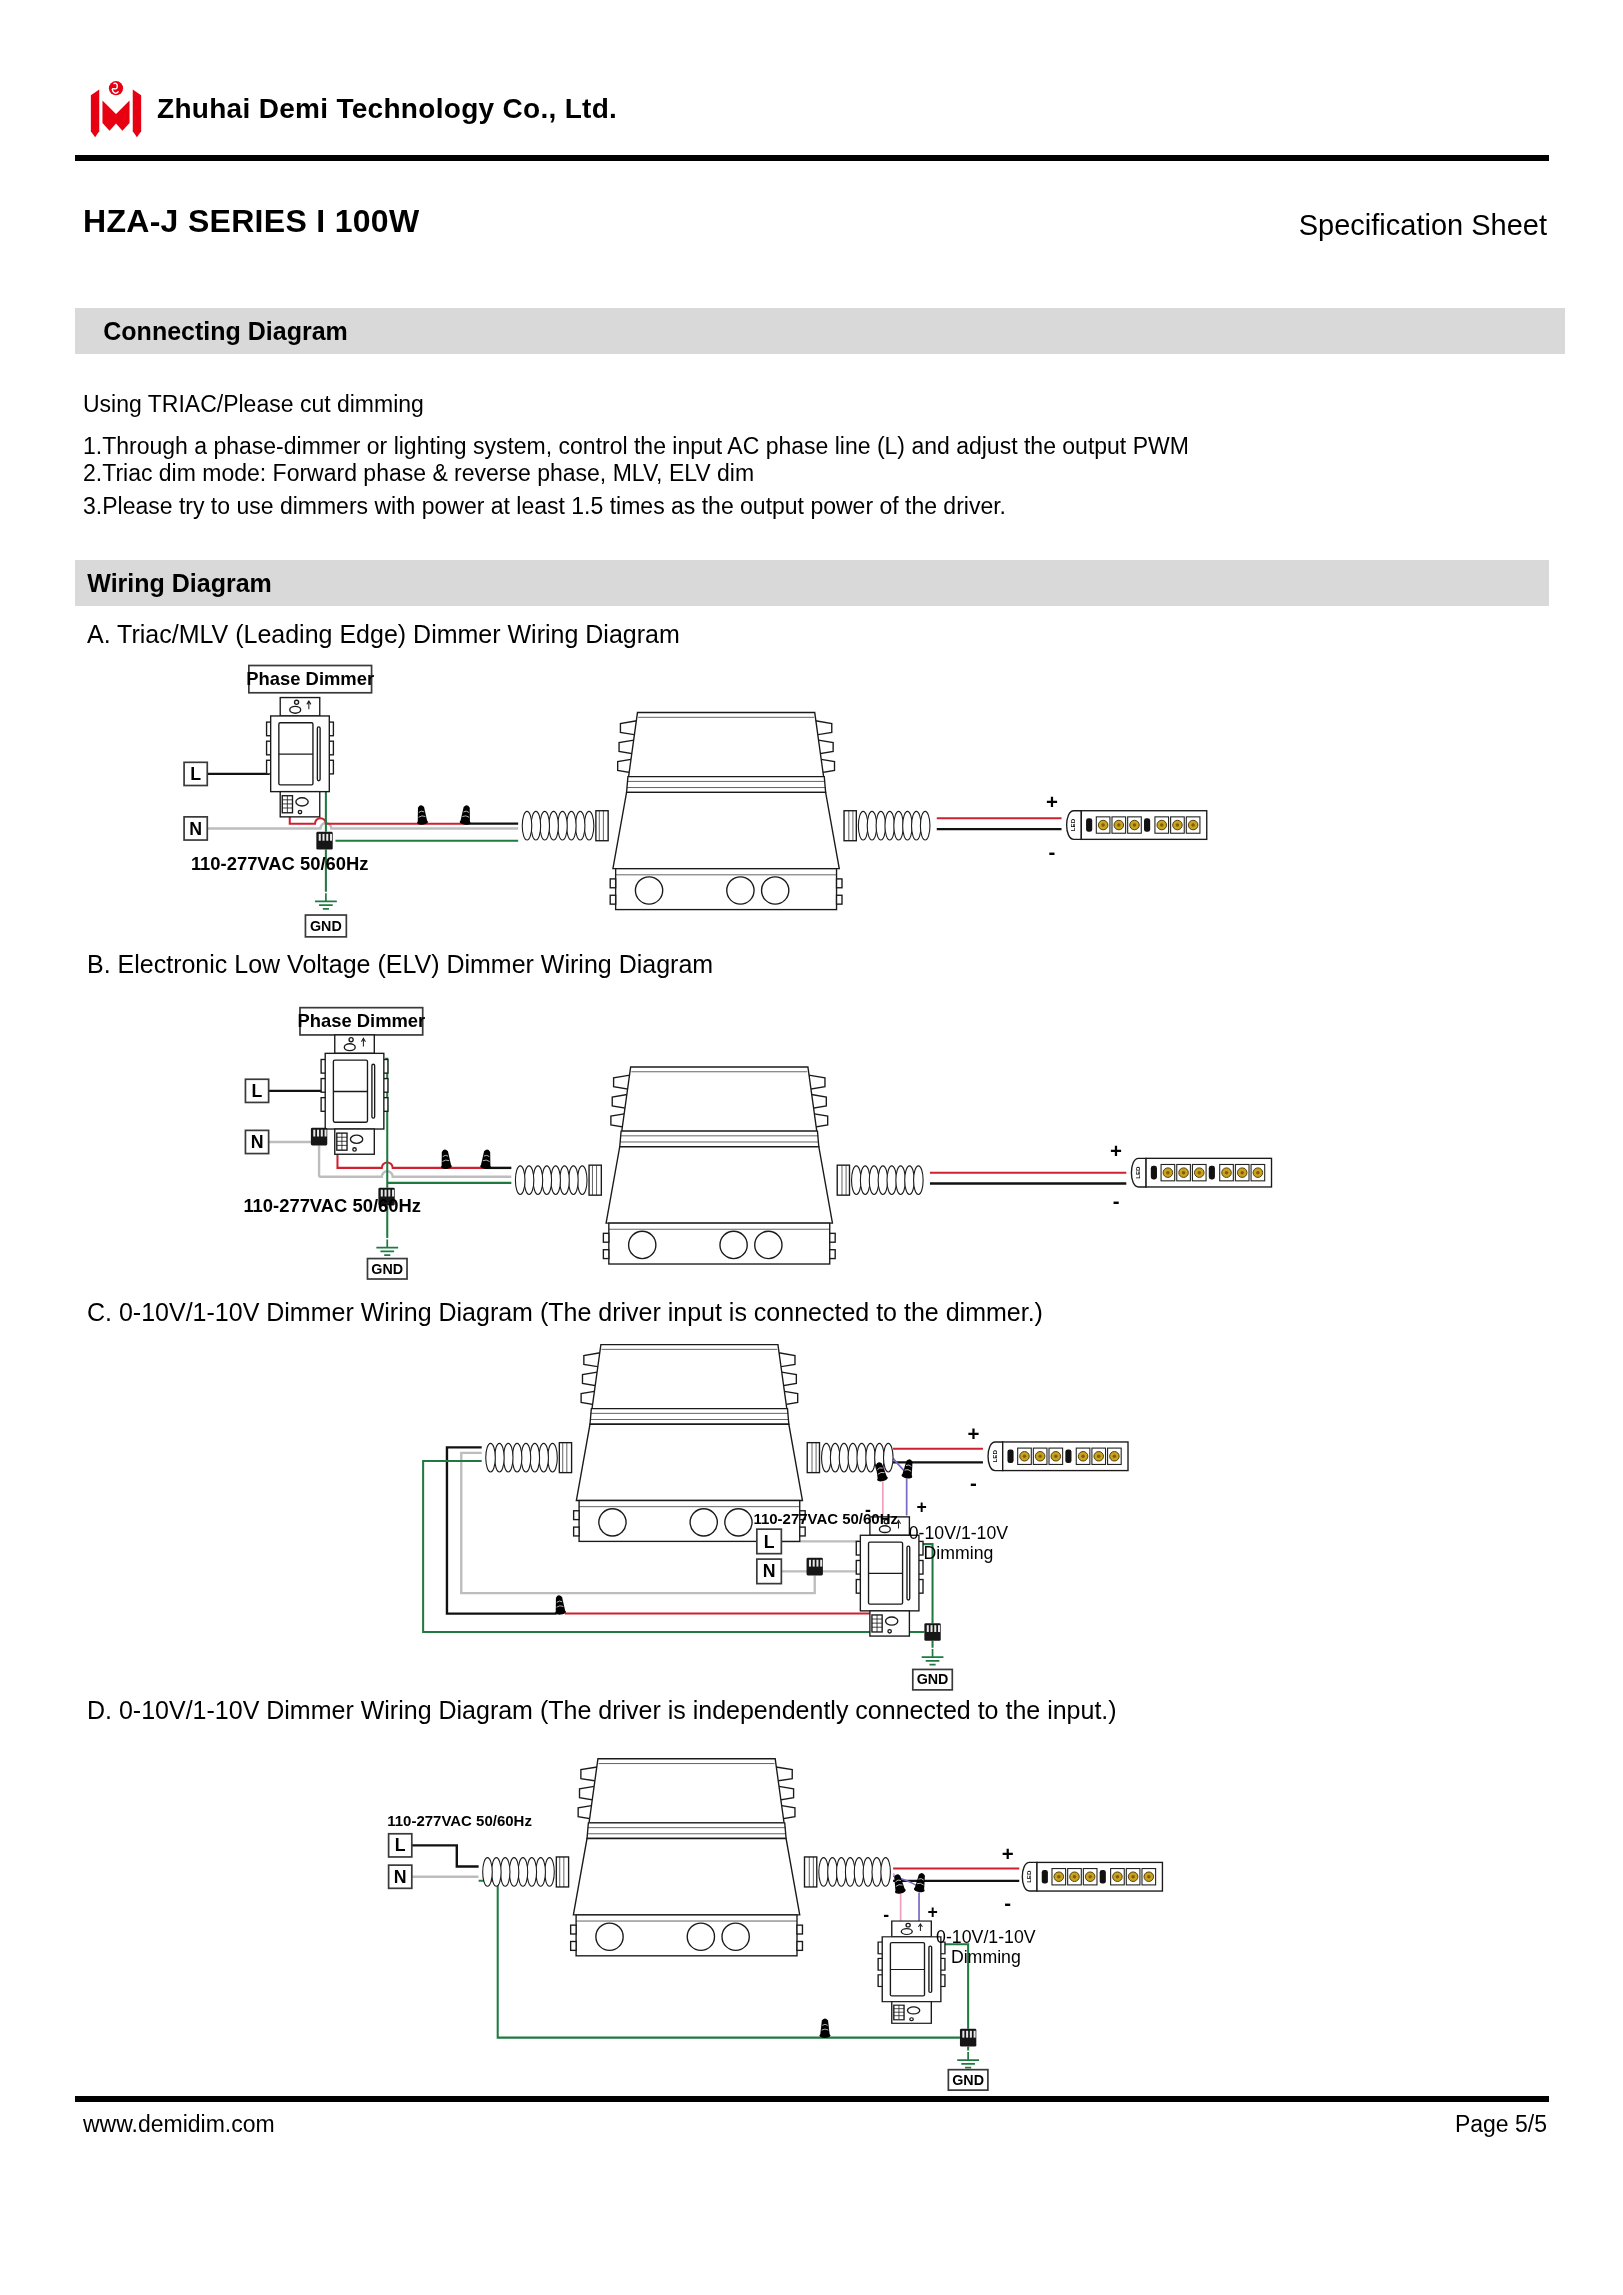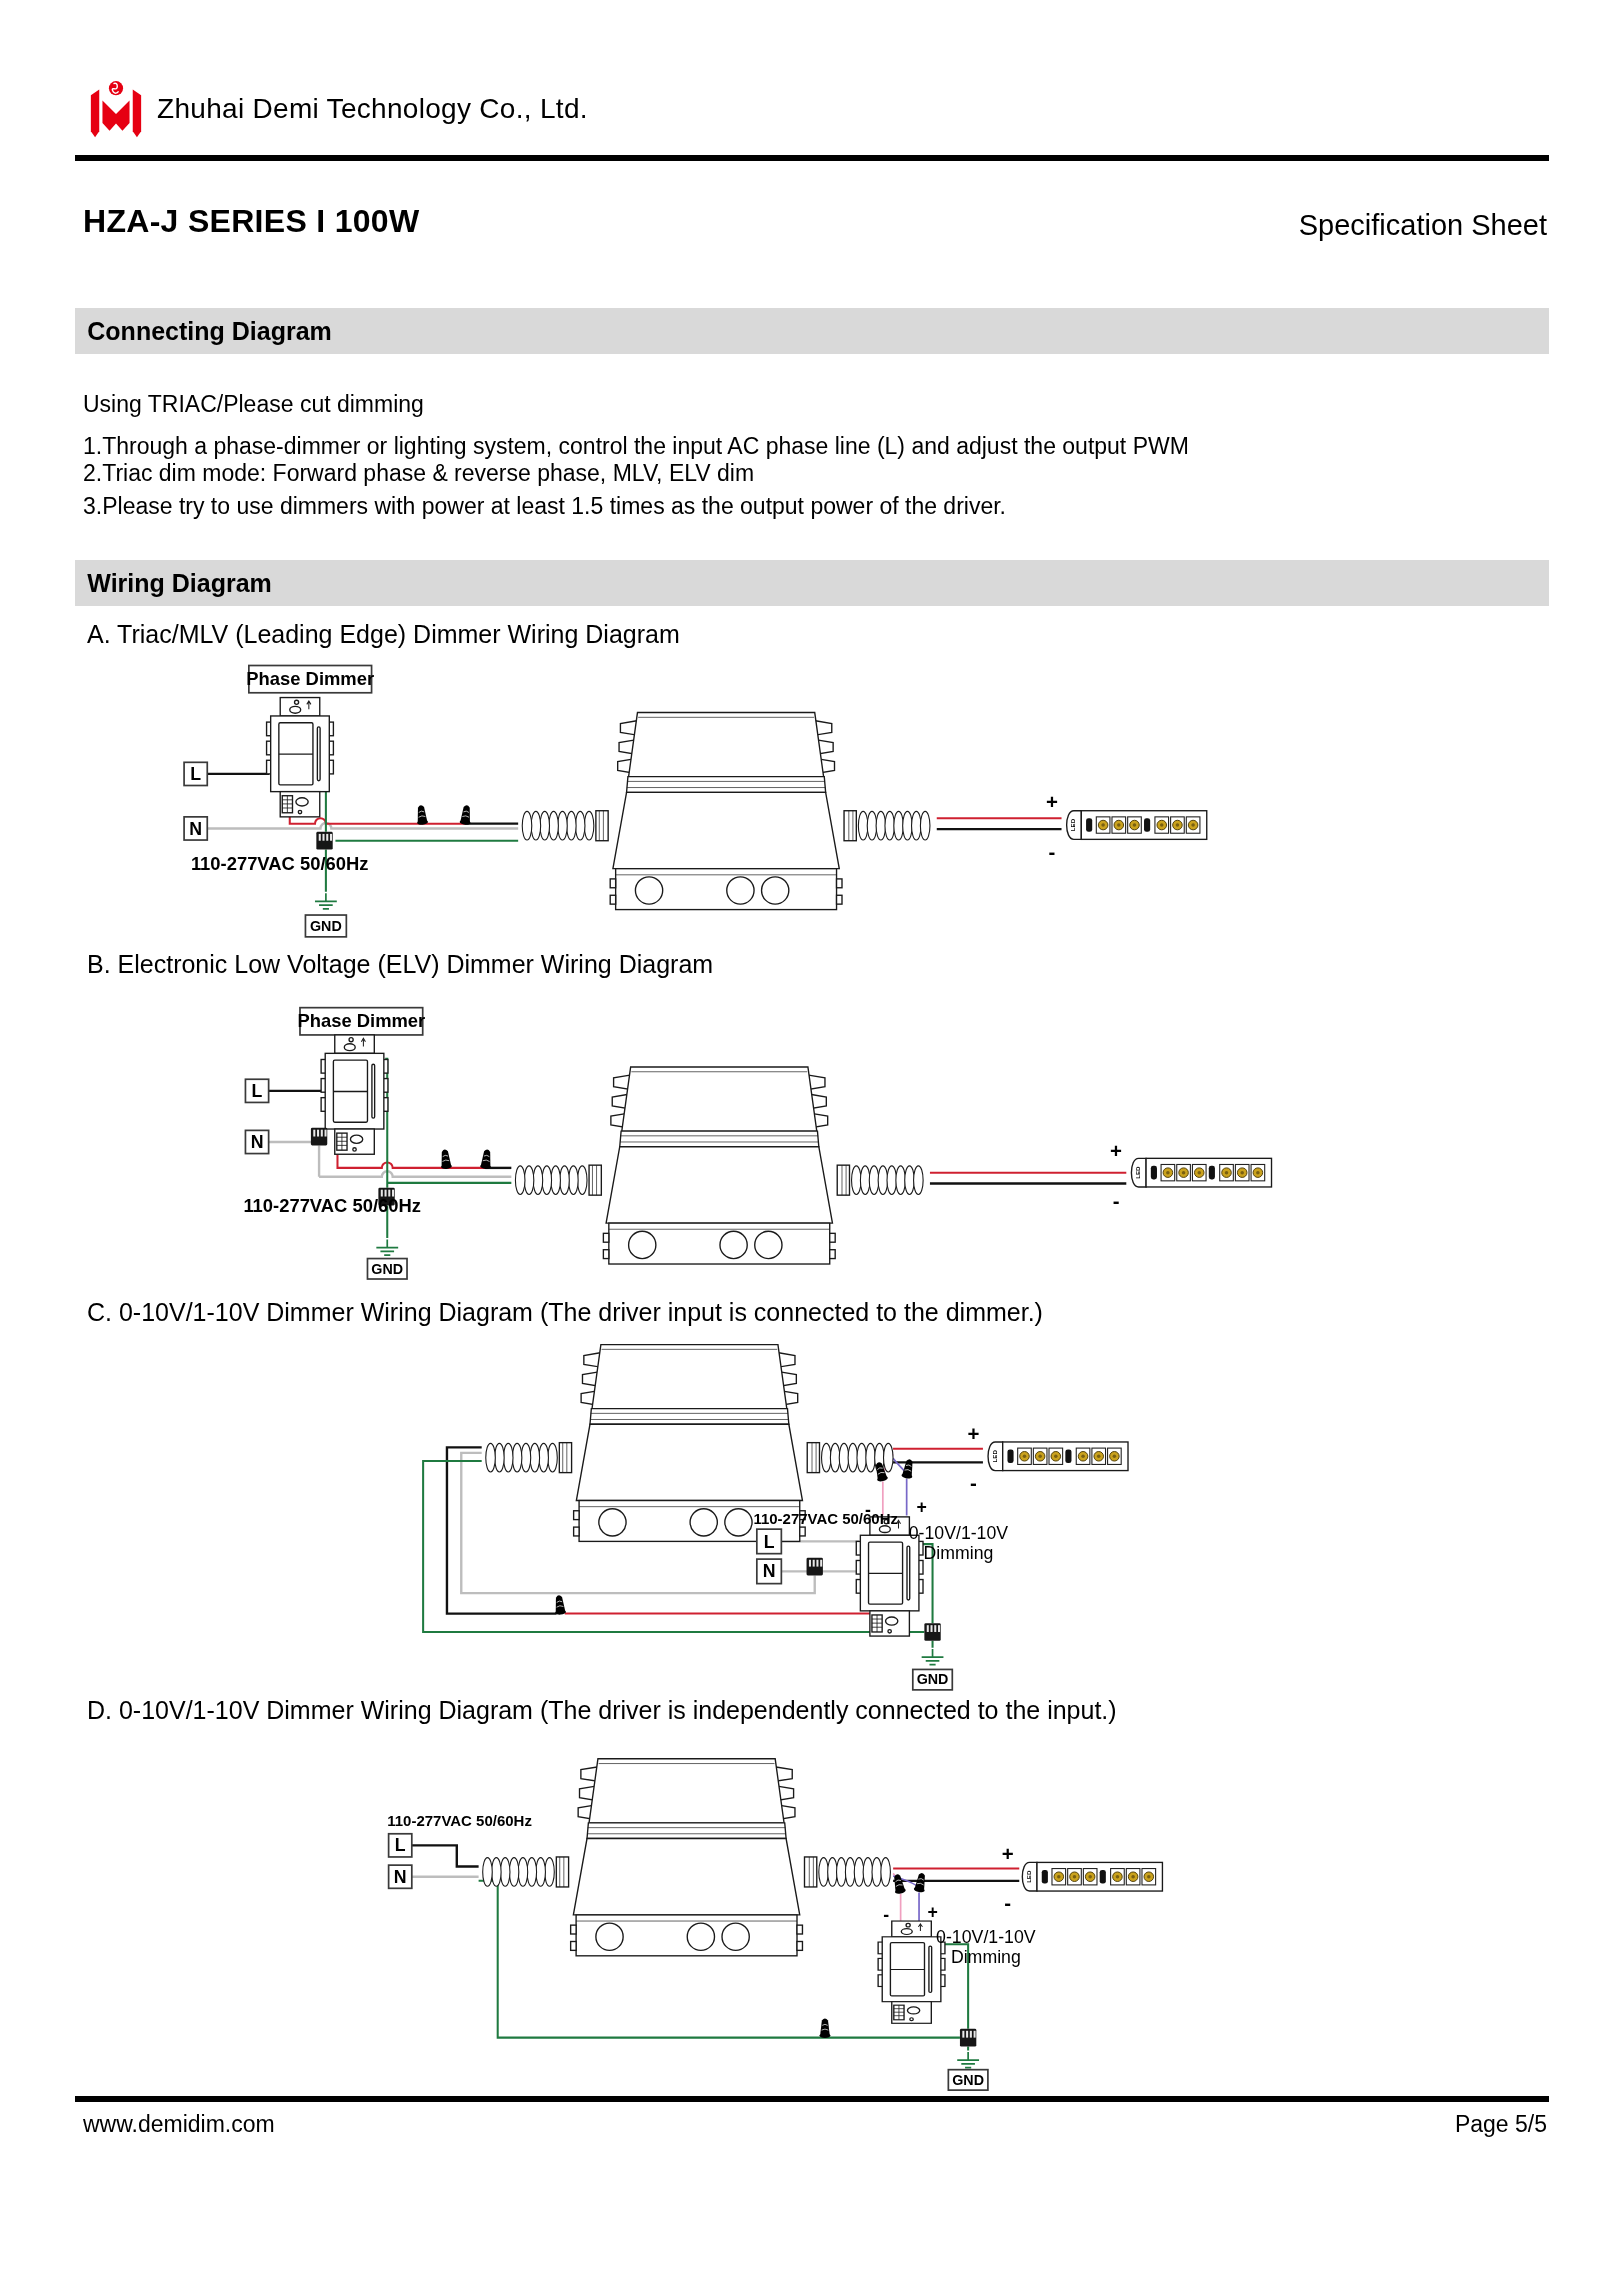--- a/index.html
+++ b/index.html
@@ -1,28 +1,28 @@
 <!DOCTYPE html>
 <html style="font-size:11px"><head>
 <meta charset="utf-8">
 <style>
   html,body{margin:0;padding:0;background:#888;}
   .page{position:relative;width:1623px;height:2295px;background:#ffffff;
         font-family:"Liberation Sans",sans-serif;color:#000;overflow:hidden;}
   .abs{position:absolute;}
-  .company-name{left:157px;top:93px;font-size:28px;font-weight:normal;letter-spacing:0.3px;}
+  .company-name{left:157px;top:93px;font-size:28px;font-weight:bold;letter-spacing:0.3px;}
   .rule{left:75px;width:1474px;background:#000;}
   .rule.head{top:155px;height:6.1px;}
   .rule.foot{top:2096px;height:6.1px;}
   .product-title{left:83px;top:203px;font-size:32px;font-weight:bold;letter-spacing:0.3px;text-align:right;}
   .doc-type{right:76px;top:209px;font-size:29px;font-weight:normal;}
   .bar{left:75px;width:1474px;height:46px;background:#d9d9d9;font-size:25px;font-weight:bold;
        line-height:46px;padding-left:0;}
   .bar span{margin-left:12.3px;}
-  .bar.connecting{top:308px;}
+  .bar.connecting{top:308px;padding-left:16px;}
   .bar.wiring{top:560px;}
   .note{left:83px;font-size:23px;white-space:nowrap;}
   .dheading{left:87px;font-size:25px;white-space:nowrap;}
   .dsvg{left:75px;width:1474px;}
   .footer-site{left:83px;top:2111px;font-size:23px;}
   .footer-page{right:76px;top:2111px;font-size:23px;}
   
   text{font-family:"Liberation Sans",sans-serif;fill:#000;}
   .lblbox{fill:#fff;stroke:#3a3a3a;stroke-width:2.5px;}
   .boxtxt{font-size:27px;font-weight:bold;text-anchor:middle;}

